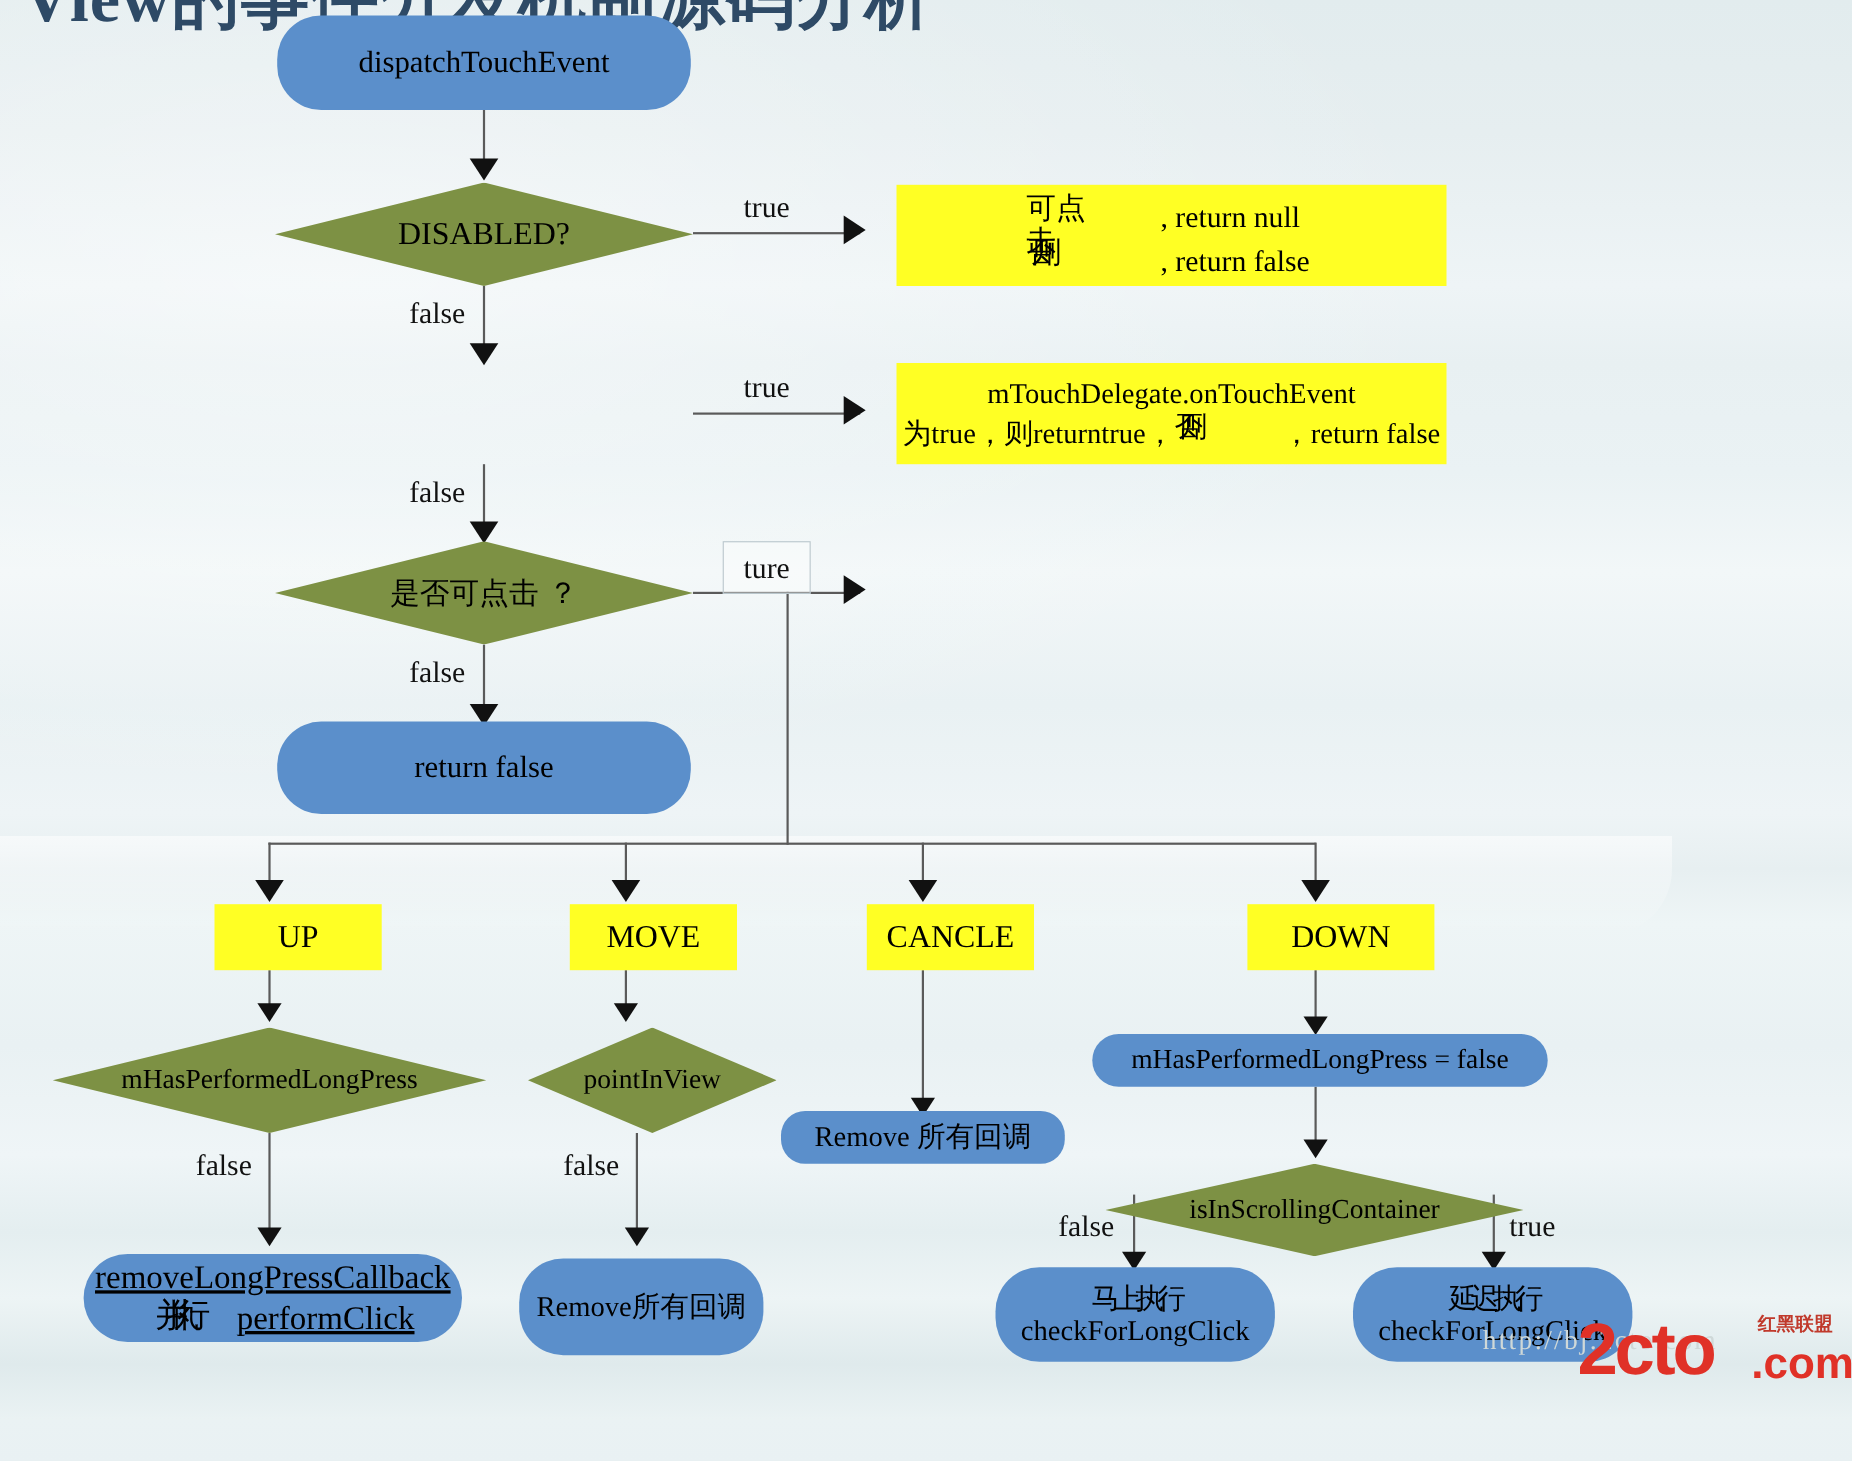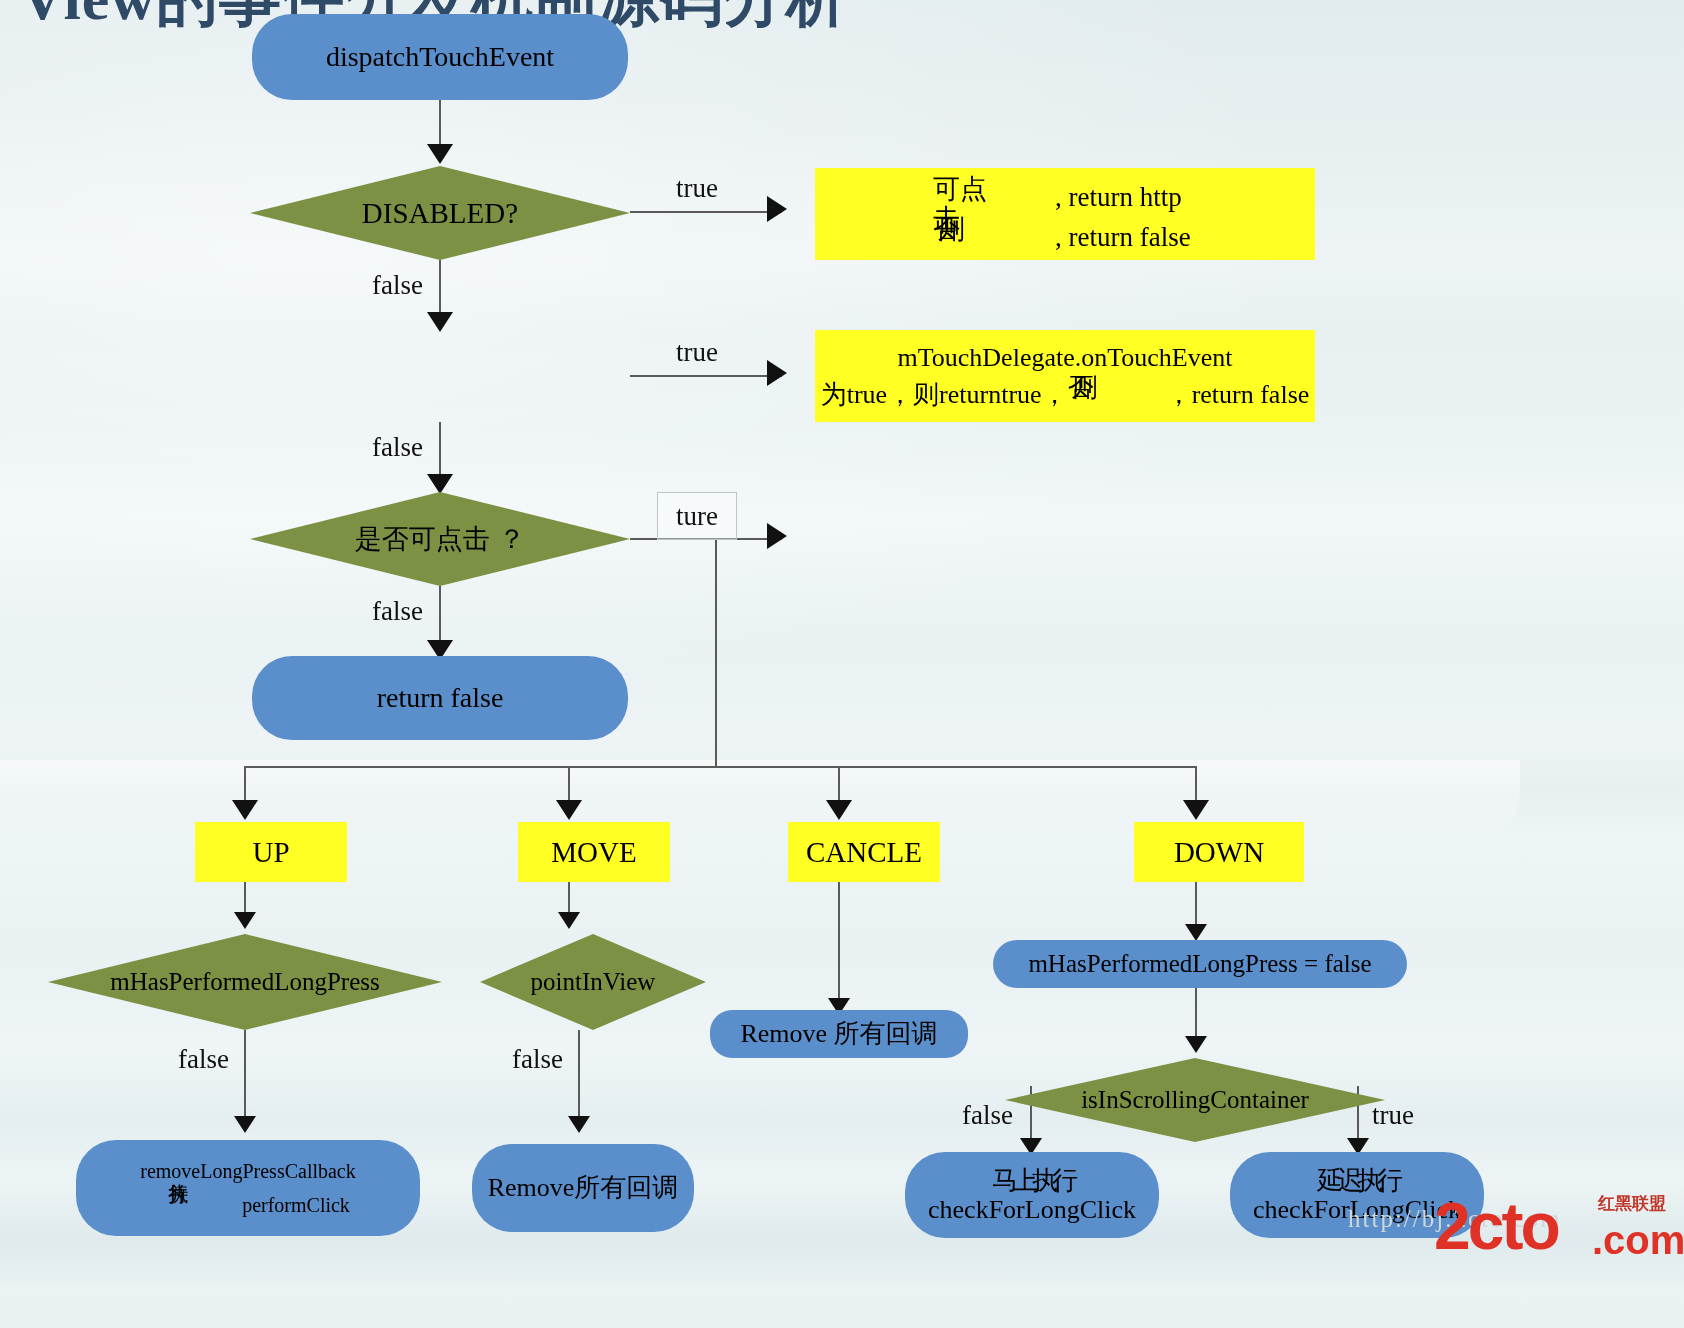--- a/index.html
+++ b/index.html
@@ -90,21 +90,21 @@
 
   <div class="ln lnh" style="left:630px;top:211px;width:152px;"></div>
   <div class="arr" style="left:764px;top:199px;transform:rotate(-90deg);"></div>
   <div class="lbl" style="left:676px;top:173px;font-size:27px;">true</div>
 
   <div class="node rect" style="left:791px;top:168px;width:500px;height:92px;font-size:27px;flex-direction:column;align-items:flex-start;padding-left:118px;justify-content:center;">
     <div style="display:flex;align-items:baseline;gap:2px;">
       <span class="ovl" style="width:64px;display:inline-block;position:relative;height:30px;">
         <span style="left:0;top:-2px;">可点击</span>
       </span>
-      <span style="padding-left:56px;">, return http</span>
+      <span style="padding-left:56px;">, return null</span>
     </div>
     <div style="display:flex;align-items:baseline;gap:2px;margin-top:4px;">
       <span class="ovl" style="width:64px;display:inline-block;position:relative;height:30px;">
         <span style="left:0;top:-2px;letter-spacing:-22px;">否则</span>
       </span>
       <span style="padding-left:56px;">, return false</span>
     </div>
   </div>
 
   <div class="ln lnv" style="left:439px;top:260px;height:58px;"></div>
@@ -188,21 +188,21 @@
     <div class="dia"></div>
     <div class="dia-txt" style="font-size:25px;">
       <span>mHasPerformedLongPress</span>
     </div>
   </div>
 
   <div class="ln lnv" style="left:244px;top:1030px;height:92px;"></div>
   <div class="arr arr-sm" style="left:234px;top:1116px;"></div>
   <div class="lbl" style="left:178px;top:1044px;font-size:27px;">false</div>
 
-  <div class="node pill" style="left:76px;top:1140px;width:344px;height:96px;font-size:20px;flex-direction:column;">
+  <div class="node pill" style="left:76px;top:1140px;width:344px;height:80px;font-size:30px;flex-direction:column;text-decoration:underline;">
     <div>removeLongPressCallback</div>
     <div style="display:flex;align-items:baseline;margin-top:1px;">
       <span class="ovl" style="display:inline-block;position:relative;width:96px;height:28px;">
         <span style="left:22px;top:-1px;letter-spacing:-20px;">并执行</span>
       </span>
       <span>performClick</span>
     </div>
   </div>
 
   <div class="ln lnv" style="left:568px;top:882px;height:36px;"></div>

